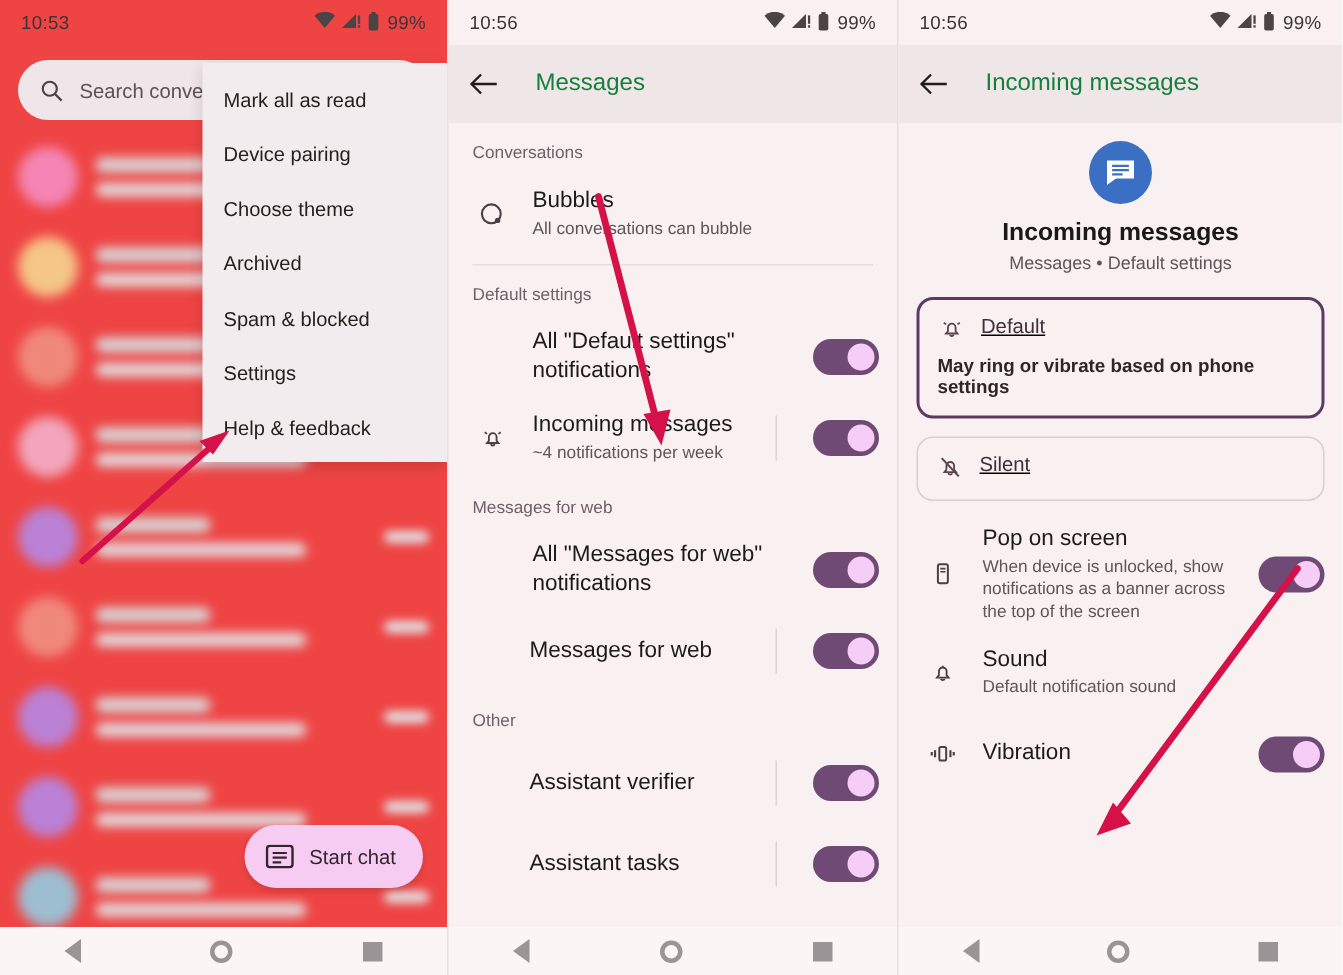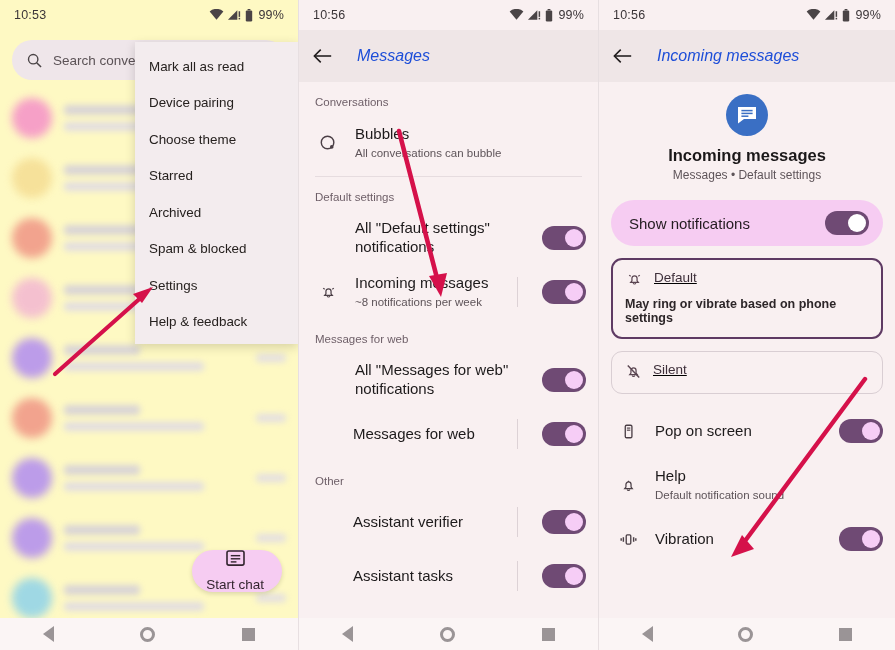--- a/index.html
+++ b/index.html
@@ -6,31 +6,31 @@
   html, body {
     width: 895px; height: 650px;
     font-family: "Liberation Sans", sans-serif;
     background: #ffffff;
     overflow: hidden;
   }
   .stage { position: relative; width: 895px; height: 650px; display: flex; }
 
   
   .panel { position: relative; height: 650px; overflow: hidden; background: #fbf2f4; }
-  .panel.p1 { width: 298px; background: #fef9c3; }
+  .panel.p1 { width: 298px; background: #ef4444; }
   .panel.p2 { width: 300px; background: #f9f0f1; border-left: 1px solid #e7dfe1; }
   .panel.p3 { width: 297px; background: #f9f0f1; border-left: 1px solid #e7dfe1; }
 
   
   .statusbar {
     height: 30px; display: flex; align-items: center;
     justify-content: space-between; padding: 0 14px;
     font-size: 12.5px; color: #3b3538; letter-spacing: .2px;
   }
-  .statusbar .right { display: flex; align-items: center; gap: 3px; }
+  .statusbar .right { display: flex; gap: 3px; }
   .sb-icons svg { display: block; }
 
   
   .search-bar {
     margin: 10px 12px 0 12px; height: 40px; border-radius: 22px;
     background: #efe6ea; display: flex; align-items: center; gap: 11px;
     padding: 0 15px; color: #5b5256; font-size: 13.5px;
   }
   .conv-list { margin-top: 8px; }
   .conv-row { height: 60px; display: flex; align-items: center; padding: 0 12px; gap: 12px; }
@@ -49,27 +49,26 @@
   }
   .menu-item { height: 36.5px; display: flex; align-items: center;
                padding: 0 0 0 14px; font-size: 13.4px; color: #26211f; white-space: nowrap; }
 
   
   .fab {
     position: absolute; right: 16px; bottom: 58px; height: 42px;
     background: #f6ccf2; border-radius: 22px; display: flex; align-items: center;
     gap: 10px; padding: 0 18px 0 14px; color: #33252f; font-size: 13.5px;
     box-shadow: 0 2px 5px rgba(0,0,0,.14);
-    flex-direction: column;
   }
 
   
   .appbar { height: 52px; display: flex; align-items: center; gap: 24px;
             padding: 0 0 0 14px; background: #efe6e7; }
-  .appbar .title { font-size: 16px; color: #1d4ed8; font-style: italic; }
+  .appbar .title { font-size: 16px; color: #15803d; }
 
   
   .sect { font-size: 11.5px; color: #6e5f68; padding: 14px 0 8px 16px; }
 
   
   .row { display: flex; align-items: center; min-height: 54px; padding: 6px 12px 6px 16px; gap: 14px; }
   .row .ic { width: 26px; flex: 0 0 26px; display: flex; align-items: center; justify-content: center; color: #4b3f46; }
   .row .body { flex: 1; min-width: 0; }
   .row .t { font-size: 15px; color: #1d1a1b; line-height: 1.25; }
   .row .s { font-size: 11.5px; color: #5e5459; margin-top: 2px; line-height: 1.3; }
@@ -234,23 +233,20 @@
         <div class="menu-item">
           <span>Mark all as read</span>
         </div>
         <div class="menu-item">
           <span>Device pairing</span>
         </div>
         <div class="menu-item">
           <span>Choose theme</span>
         </div>
         <div class="menu-item">
-          <span>Starred</span>
-        </div>
-        <div class="menu-item">
           <span>Archived</span>
         </div>
         <div class="menu-item">
           <span>Spam &amp; blocked</span>
         </div>
         <div class="menu-item">
           <span>Settings</span>
         </div>
         <div class="menu-item">
           <span>Help &amp; feedback</span>
@@ -329,21 +325,21 @@
           <div class="ic">
             <svg width="19" height="19" viewBox="0 0 20 20">
               <path d="M6 13 h8 l-1.3-1.6 V8.8 a2.7 2.7 0 0 0-5.4 0 v2.6 Z" fill="none" stroke="#4b3f46" stroke-width="1.3"></path>
               <path d="M8.6 13.8 a1.5 1.5 0 0 0 2.8 0" fill="none" stroke="#4b3f46" stroke-width="1.2"></path>
               <path d="M4.4 5.4 l1.6 1.2" stroke="#4b3f46" stroke-width="1.2"></path>
               <path d="M15.6 5.4 l-1.6 1.2" stroke="#4b3f46" stroke-width="1.2"></path>
             </svg>
           </div>
           <div class="body">
             <div class="t">Incoming messages</div>
-            <div class="s">~8 notifications per week</div>
+            <div class="s">~4 notifications per week</div>
           </div>
           <div class="vdiv"></div>
           <div class="toggle"></div>
         </div>
         <div class="sect">Messages for web</div>
         <div class="row">
           <div class="ic"></div>
           <div class="body">
             <div class="t">All "Messages for web" notifications</div>
           </div>
@@ -414,24 +410,20 @@
           <path d="M2 2 h18 v12 h-12 l-6 4.4 z" fill="#ffffff"></path>
           <line x1="5.4" y1="5.6" x2="16.6" y2="5.6" stroke="#3a6fc4" stroke-width="1.5"></line>
           <line x1="5.4" y1="8.4" x2="16.6" y2="8.4" stroke="#3a6fc4" stroke-width="1.5"></line>
           <line x1="5.4" y1="11.2" x2="12.4" y2="11.2" stroke="#3a6fc4" stroke-width="1.5"></line>
         </svg>
       </div>
       <div class="h">Incoming messages</div>
       <div class="sub">Messages • Default settings</div>
     </div>
 
-    <div class="bigcard">
-      <span class="lbl">Show notifications</span>
-      <span class="toggle white"></span>
-    </div>
 
     <div id="panel3-options">
         <div class="optcard sel">
           <div class="head">
             <svg width="19" height="19" viewBox="0 0 20 20">
               <path d="M6 13 h8 l-1.3-1.6 V8.8 a2.7 2.7 0 0 0-5.4 0 v2.6 Z" fill="none" stroke="#5a4551" stroke-width="1.3"></path>
               <path d="M8.6 13.8 a1.5 1.5 0 0 0 2.8 0" fill="none" stroke="#5a4551" stroke-width="1.2"></path>
               <path d="M4.4 5.4 l1.6 1.2" stroke="#5a4551" stroke-width="1.2"></path>
               <path d="M15.6 5.4 l-1.6 1.2" stroke="#5a4551" stroke-width="1.2"></path>
             </svg>
@@ -454,33 +446,34 @@
         <div class="row">
           <div class="ic">
             <svg width="19" height="19" viewBox="0 0 20 20">
               <rect x="6.6" y="3.4" width="7" height="13.2" rx="1.4" fill="none" stroke="#4b3f46" stroke-width="1.4"></rect>
               <line x1="8.3" y1="6.4" x2="11.9" y2="6.4" stroke="#4b3f46" stroke-width="1.2"></line>
               <line x1="8.3" y1="8.6" x2="11.9" y2="8.6" stroke="#4b3f46" stroke-width="1.2"></line>
             </svg>
           </div>
           <div class="body">
             <div class="t">Pop on screen</div>
+            <div class="s">When device is unlocked, show notifications as a banner across the top of the screen</div>
           </div>
           <div class="toggle"></div>
         </div>
         <div class="row">
           <div class="ic">
             <svg width="19" height="19" viewBox="0 0 20 20">
               <path d="M6 13.4 h8 l-1.3-1.7 V9 a2.7 2.7 0 0 0-5.4 0 v2.7 Z" fill="none" stroke="#4b3f46" stroke-width="1.3"></path>
               <path d="M8.6 14.2 a1.5 1.5 0 0 0 2.8 0" fill="none" stroke="#4b3f46" stroke-width="1.2"></path>
               <line x1="10" y1="5" x2="10" y2="6.3" stroke="#4b3f46" stroke-width="1.2"></line>
             </svg>
           </div>
           <div class="body">
-            <div class="t">Help</div>
+            <div class="t">Sound</div>
             <div class="s">Default notification sound</div>
           </div>
         </div>
         <div class="row">
           <div class="ic">
             <svg width="19" height="19" viewBox="0 0 20 20">
               <rect x="7.6" y="5.2" width="4.8" height="9.6" rx="1.1" fill="none" stroke="#4b3f46" stroke-width="1.4"></rect>
               <line x1="4.6" y1="7.6" x2="4.6" y2="12.4" stroke="#4b3f46" stroke-width="1.5"></line>
               <line x1="2.3" y1="8.8" x2="2.3" y2="11.2" stroke="#4b3f46" stroke-width="1.5"></line>
               <line x1="15.4" y1="7.6" x2="15.4" y2="12.4" stroke="#4b3f46" stroke-width="1.5"></line>

